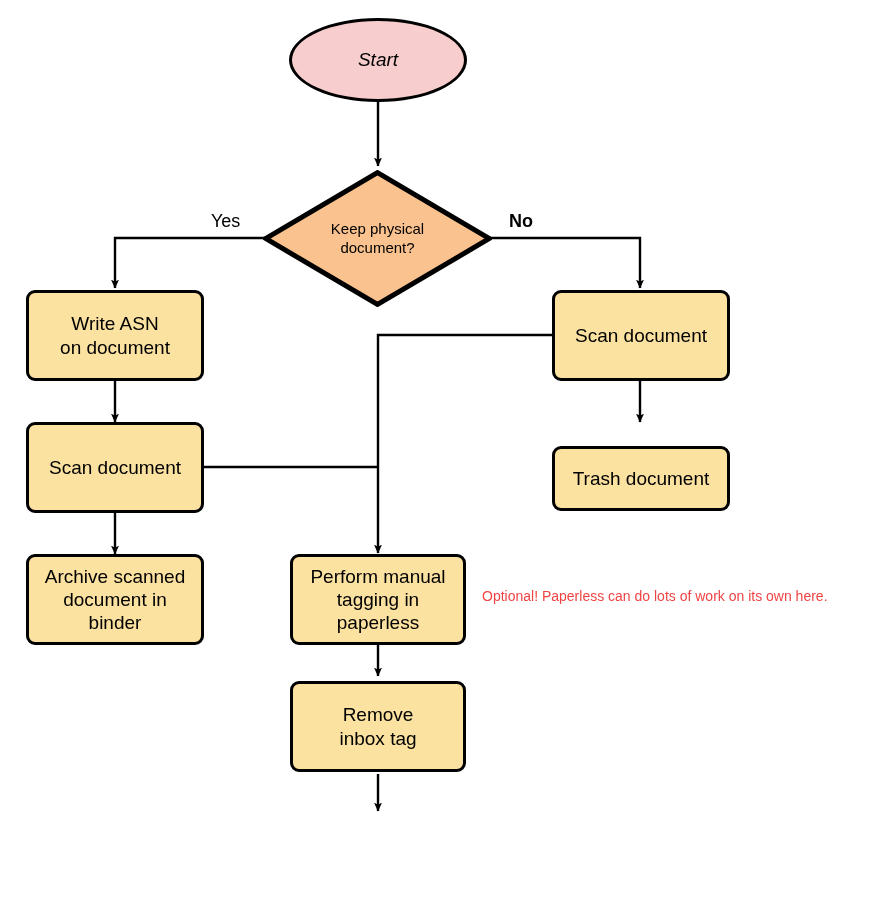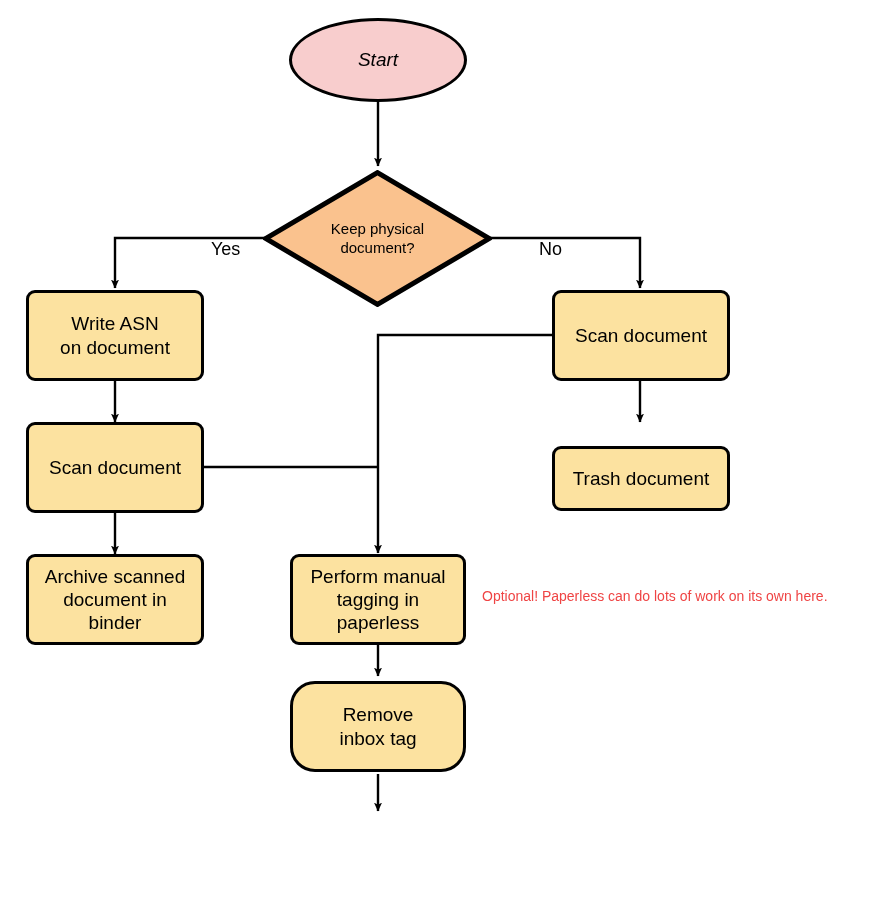--- a/index.html
+++ b/index.html
@@ -81,21 +81,20 @@
     line-height: 1.22;
     color: #000000;
     white-space: pre-line;
   }
 
   .edge-label {
     position: absolute;
     font-size: 18px;
     color: #000000;
     white-space: nowrap;
-    margin-top: 28px;
   }
 
   .annotation {
     position: absolute;
     font-size: 14px;
     line-height: 1.28;
     color: #ef4444;
     width: 404px;
   }
 </style>
@@ -133,21 +132,21 @@
 
     <div class="node-decision-wrap" style="left:263px; top:170px; width:229px; height:137px;">
       <svg width="229" height="137" viewBox="0 0 229 137" xmlns="http://www.w3.org/2000/svg">
         <polygon points="114.5,2.6 226.4,68.5 114.5,134.4 2.6,68.5" fill="#fac28e" stroke="#000000" stroke-width="5"></polygon>
       </svg>
       <div class="node-decision-label">Keep physical
 document?</div>
     </div>
 
     <div class="edge-label" style="left:211px; top:211px;">Yes</div>
-    <div class="edge-label" style="left:539px; top:211px;">No</div>
+    <div class="edge-label" style="left:509px; top:211px;font-weight:bold;">No</div>
 
     <div class="node node-process" style="left:26px; top:290px; width:178px; height:91px;text-align:center;">
       <span>Write ASN
 on document</span>
     </div>
 
     <div class="node node-process" style="left:26px; top:422px; width:178px; height:91px;">
       <span>Scan document</span>
     </div>
 
@@ -164,21 +163,21 @@
     <div class="node node-process" style="left:552px; top:446px; width:178px; height:65px;">
       <span>Trash document</span>
     </div>
 
     <div class="node node-process" style="left:290px; top:554px; width:176px; height:91px;">
       <span>Perform manual
 tagging in
 paperless</span>
     </div>
 
-    <div class="node node-process" style="left:290px; top:681px; width:176px; height:91px;border-radius:25px;">
+    <div class="node node-process" style="left:290px; top:681px; width:176px; height:91px;">
       <span>Remove
 inbox tag</span>
     </div>
 
 
     <div class="annotation" style="left:482px; top:588px;">Optional! Paperless can do lots of work on its own here.</div>
 
   </div>
 </div>
 

